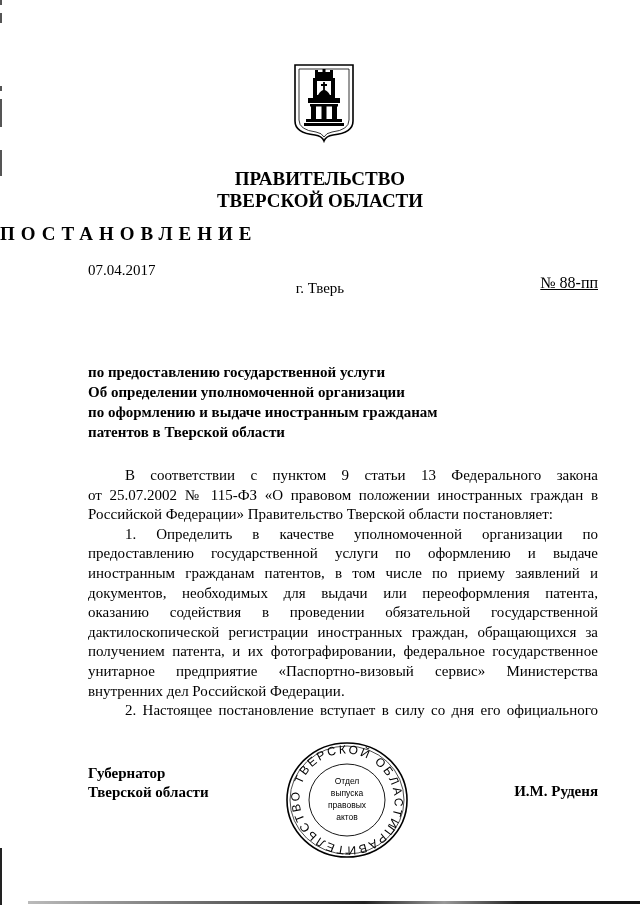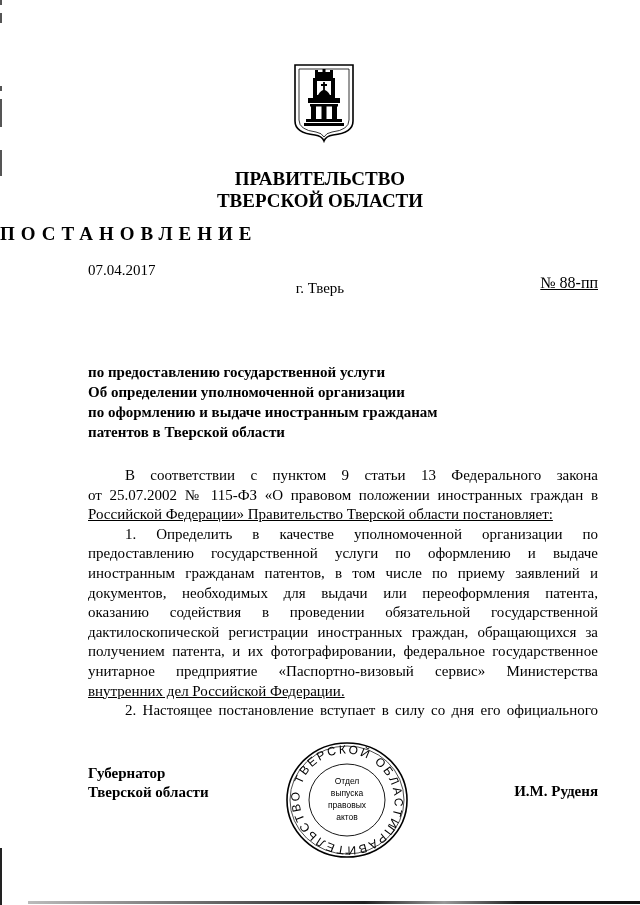--- a/index.html
+++ b/index.html
@@ -24,21 +24,21 @@
   .city { position: absolute; left: 0; width: 640px; text-align: center; top: 280px; font-size: 15px; }
 
   .subject { position: absolute; left: 88px; top: 362px; width: 420px;
              font-weight: bold; font-size: 15px; line-height: 20px; }
   .subject div { white-space: nowrap; }
 
   .body-text { position: absolute; left: 88px; top: 466px; width: 510px;
                font-size: 15px; line-height: 19.6px; }
   .para { text-align: justify; text-align-last: left; margin: 0; }
   .line-j { display: block; text-align: justify; text-align-last: justify; }
-  .line-l { display: block; text-align: left; text-decoration: underline; }
+  .line-l { display: block; text-align: left; }
   .ind { padding-left: 37px; }
 
   .sign-left { position: absolute; left: 88px; top: 764px; font-weight: bold;
                font-size: 15px; line-height: 19px; }
   .sign-right { position: absolute; right: 42px; top: 783px; font-weight: bold; font-size: 15px; }
 
   .stamp { position: absolute; left: 283px; top: 740px; width: 128px; height: 120px; }
 </style>
 </head>
 <body>

